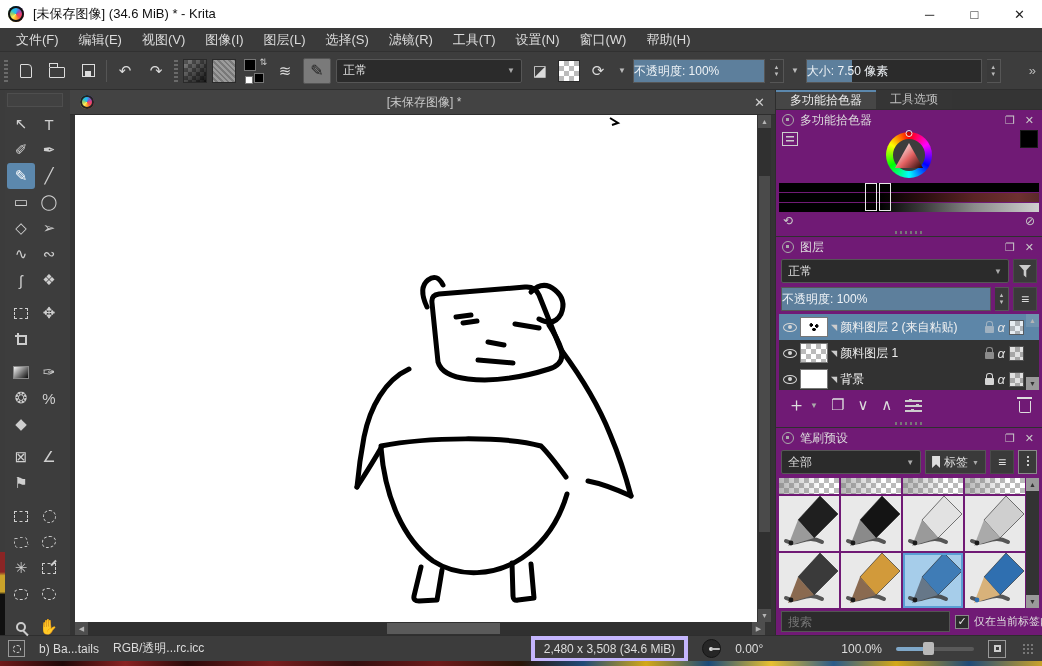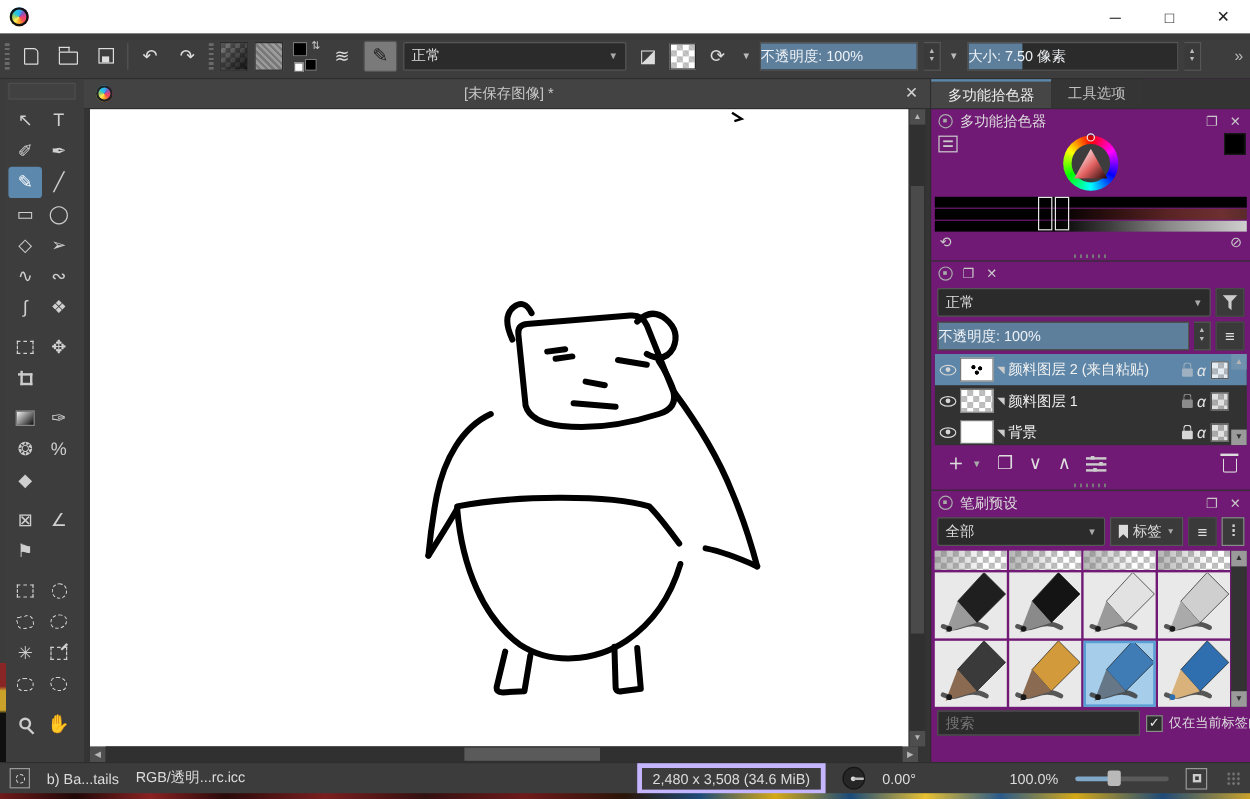--- a/index.html
+++ b/index.html
@@ -269,27 +269,41 @@
       #331010 34%,#6e1a1a 42%,#2a1508 50%,#1f4a78 56%,#d4a817 62%,#1a4a7a 68%,#e8c030 74%,
       #2a5a8a 80%,#d4a817 86%,#1f4a78 93%,#caa22a 100%); }
 </style>
 </head>
 <body>
 
 <div class="app">
 
   <div class="titlebar">
     <span class="krita-logo"></span>
+    <span class="title-text">[未保存图像] (34.6 MiB) * - Krita</span>
     <div class="win-btns">
       <span class="win-btn">─</span>
       <span class="win-btn">□</span>
       <span class="win-btn close">✕</span>
     </div>
   </div>
 
+  <div class="menubar" id="menubar">
+      <span class="menu-item">文件(F)</span>
+      <span class="menu-item">编辑(E)</span>
+      <span class="menu-item">视图(V)</span>
+      <span class="menu-item">图像(I)</span>
+      <span class="menu-item">图层(L)</span>
+      <span class="menu-item">选择(S)</span>
+      <span class="menu-item">滤镜(R)</span>
+      <span class="menu-item">工具(T)</span>
+      <span class="menu-item">设置(N)</span>
+      <span class="menu-item">窗口(W)</span>
+      <span class="menu-item">帮助(H)</span>
+    </div>
 
   <div class="toolbar">
     <span class="tb-handle"></span>
     <span class="tb-btn">
         <i class="i-doc"></i>
       </span>
     <span class="tb-btn">
         <i class="i-folder"></i>
       </span>
     <span class="tb-btn">
@@ -493,20 +507,21 @@
           <span>⊘</span>
         </div>
         <div class="dock-grip">
             <i></i>
           </div>
       </div>
 
       <div class="dock">
         <div class="dock-head">
           <i class="i-dlock"></i>
+          <span class="dock-title">图层</span>
           <span class="dock-float">❐</span>
           <span class="dock-close">✕</span>
         </div>
         <div class="row-flex">
           <span class="combo lay-blend">
             <span>正常</span>
             <span class="arrow">▼</span>
           </span>
           <span class="sq-btn">
               <i class="i-funnel"></i>

